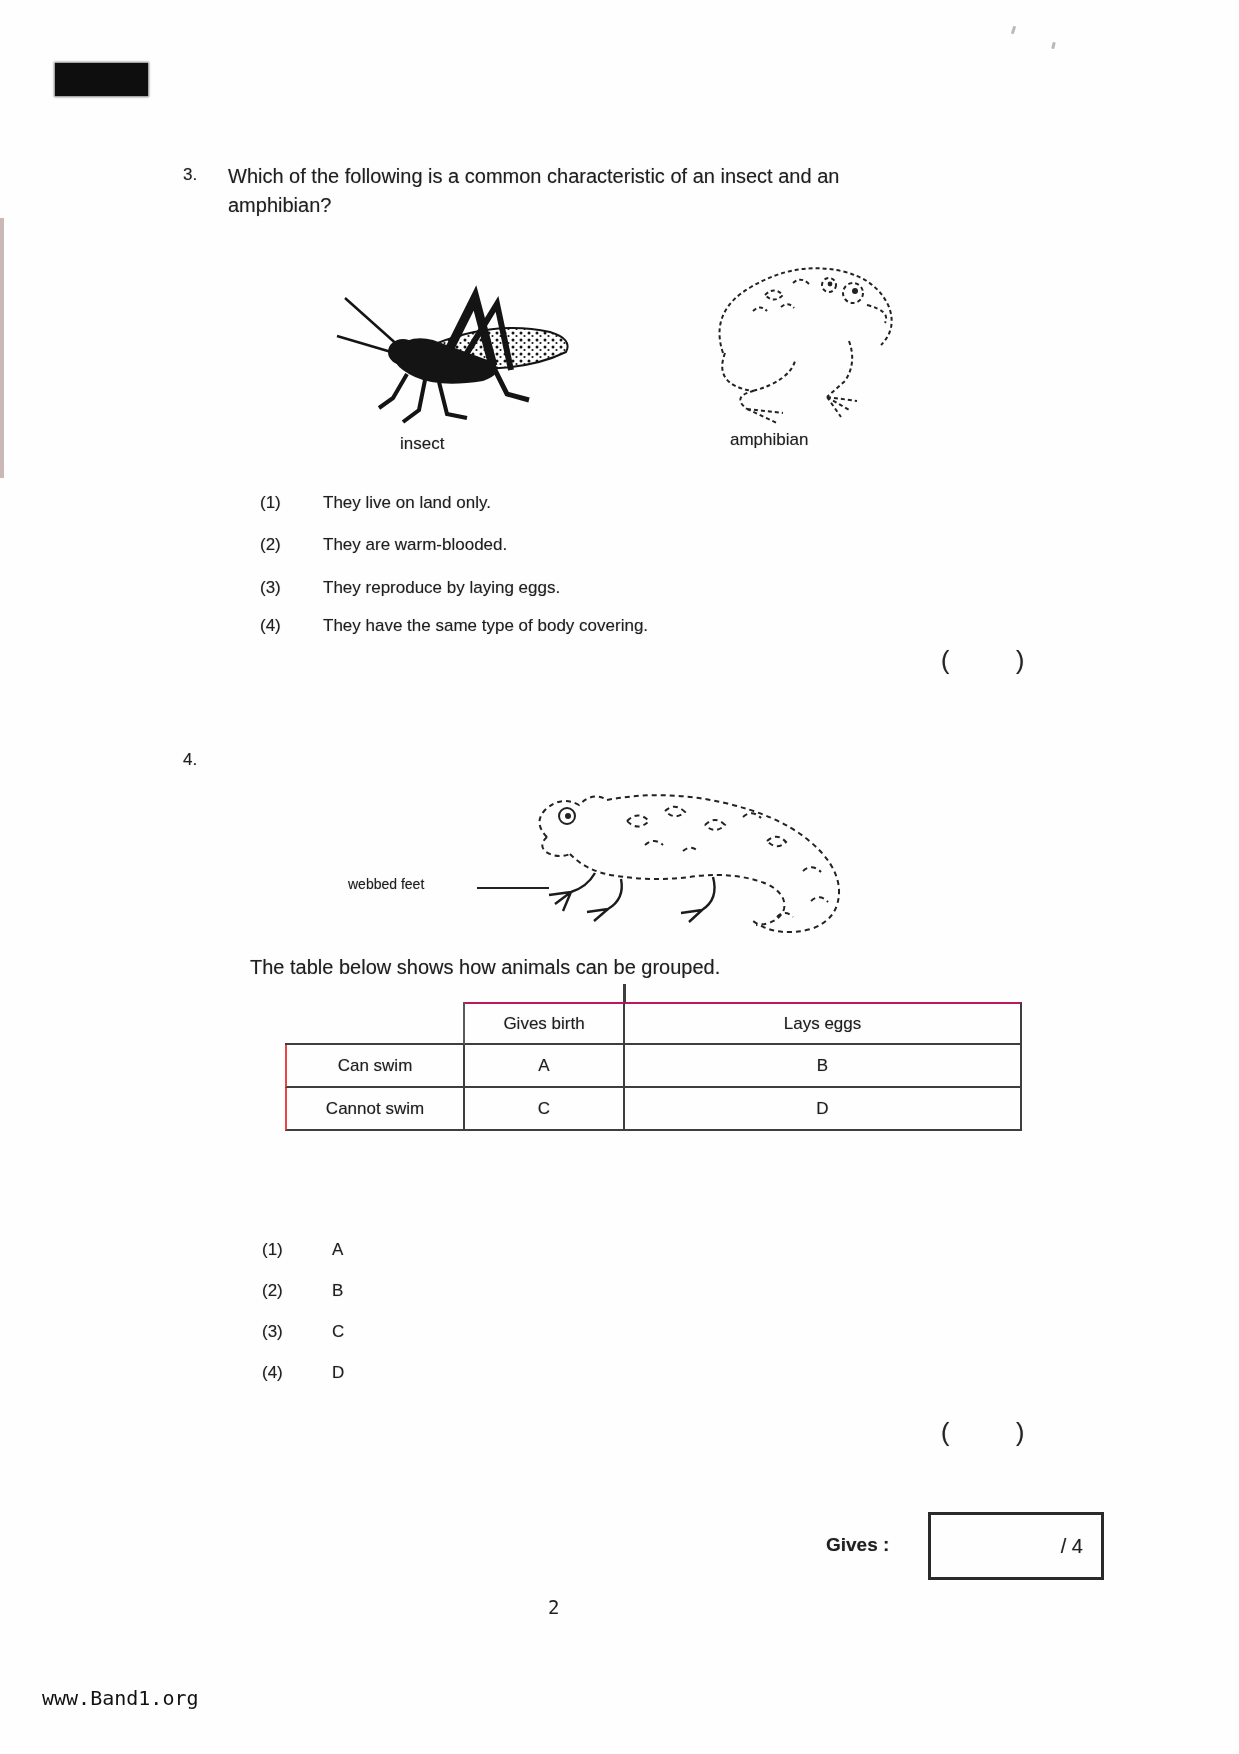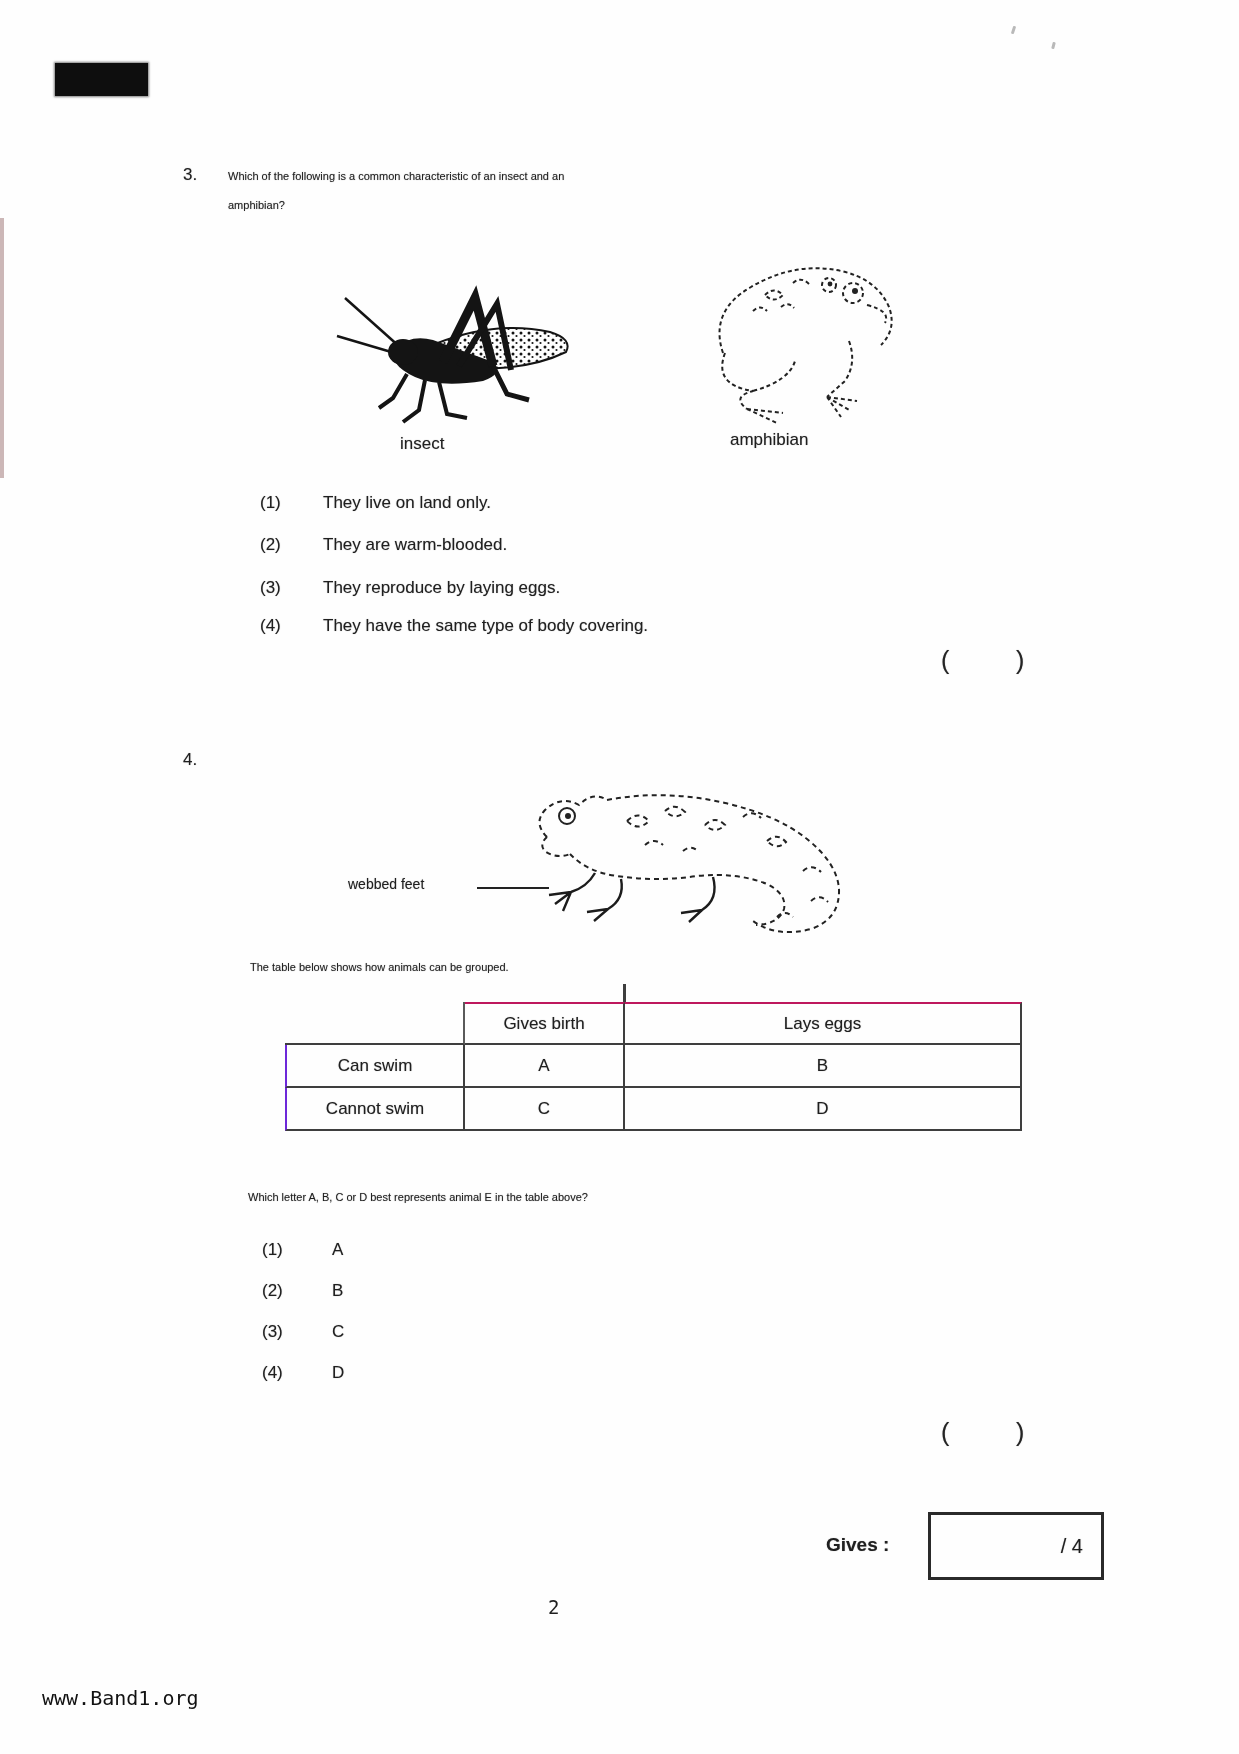--- a/index.html
+++ b/index.html
@@ -7,21 +7,21 @@
     position:relative;
     width:1239px;height:1754px;
     background:#fefefe;
     font-family:"Liberation Sans","DejaVu Sans",sans-serif;
     color:#1f1f1f;
     overflow:hidden;
   }
   .abs{position:absolute;}
   .soft{text-shadow:0 0 1px rgba(50,50,50,0.45);}
   .qnum{font-size:17px;}
-  .qtext{font-size:11px;line-height:29px;}
+  .qtext{font-size:20px;line-height:29px;}
   .opt-num{font-size:17px;}
   .opt-text{font-size:17px;}
   .fig-label{font-size:17px;text-align:left;}
   .bracket{font-size:25px;color:#242424;}
   .callout-label{font-size:14px;}
   .callout-line{border-top:2px solid #222;height:0;}
   
   .redaction{background:#0e0e0e;box-shadow:0 0 2px 1px rgba(20,20,20,0.55);}
   .edge-strip{background:rgba(112,52,52,0.35);}
   .speck{background:#b9b9b9;border-radius:1px;}
@@ -31,21 +31,21 @@
     grid-template-columns:180px 160px 397px;
     grid-template-rows:43px 43px 43px;
   }
   .cell{
     border-right:2px solid #3e3e3e;
     border-bottom:2px solid #3e3e3e;
     display:flex;align-items:center;justify-content:center;
     font-size:17px;
   }
   .c-top{border-top:2px solid #be185d;}
-  .c-left{border-left:2px solid #6d28d9;}
+  .c-left{border-left:2px solid #ef4444;}
   .tick{background:#3e3e3e;}
   
   .marks-label{font-size:19px;font-weight:bold;}
   .marks-box{
     border:3px solid #2a2a2a;
     display:flex;align-items:center;justify-content:flex-end;
     padding-right:18px;font-size:20px;
   }
   .pageno{font-family:"DejaVu Sans Mono",monospace;font-size:19px;}
   .footer{font-family:"DejaVu Sans Mono",monospace;font-size:20px;color:#111;}
@@ -169,21 +169,20 @@
 
     <div class="cell c-left soft">Can swim</div>
     <div class="cell soft">A</div>
     <div class="cell soft">B</div>
 
     <div class="cell c-left soft">Cannot swim</div>
     <div class="cell soft">C</div>
     <div class="cell soft">D</div>
   </div>
 
-  <div class="abs qtext soft" style="left:248px;top:1183px;width:760px;">Which letter A, B, C or D best represents animal E in the table above?</div>
 
   <div class="abs opt-num soft" style="left:262px;top:1240px;">(1)</div>
   <div class="abs opt-text soft" style="left:332px;top:1240px;">A</div>
   <div class="abs opt-num soft" style="left:262px;top:1281px;">(2)</div>
   <div class="abs opt-text soft" style="left:332px;top:1281px;">B</div>
   <div class="abs opt-num soft" style="left:262px;top:1322px;">(3)</div>
   <div class="abs opt-text soft" style="left:332px;top:1322px;">C</div>
   <div class="abs opt-num soft" style="left:262px;top:1363px;">(4)</div>
   <div class="abs opt-text soft" style="left:332px;top:1363px;">D</div>
 

